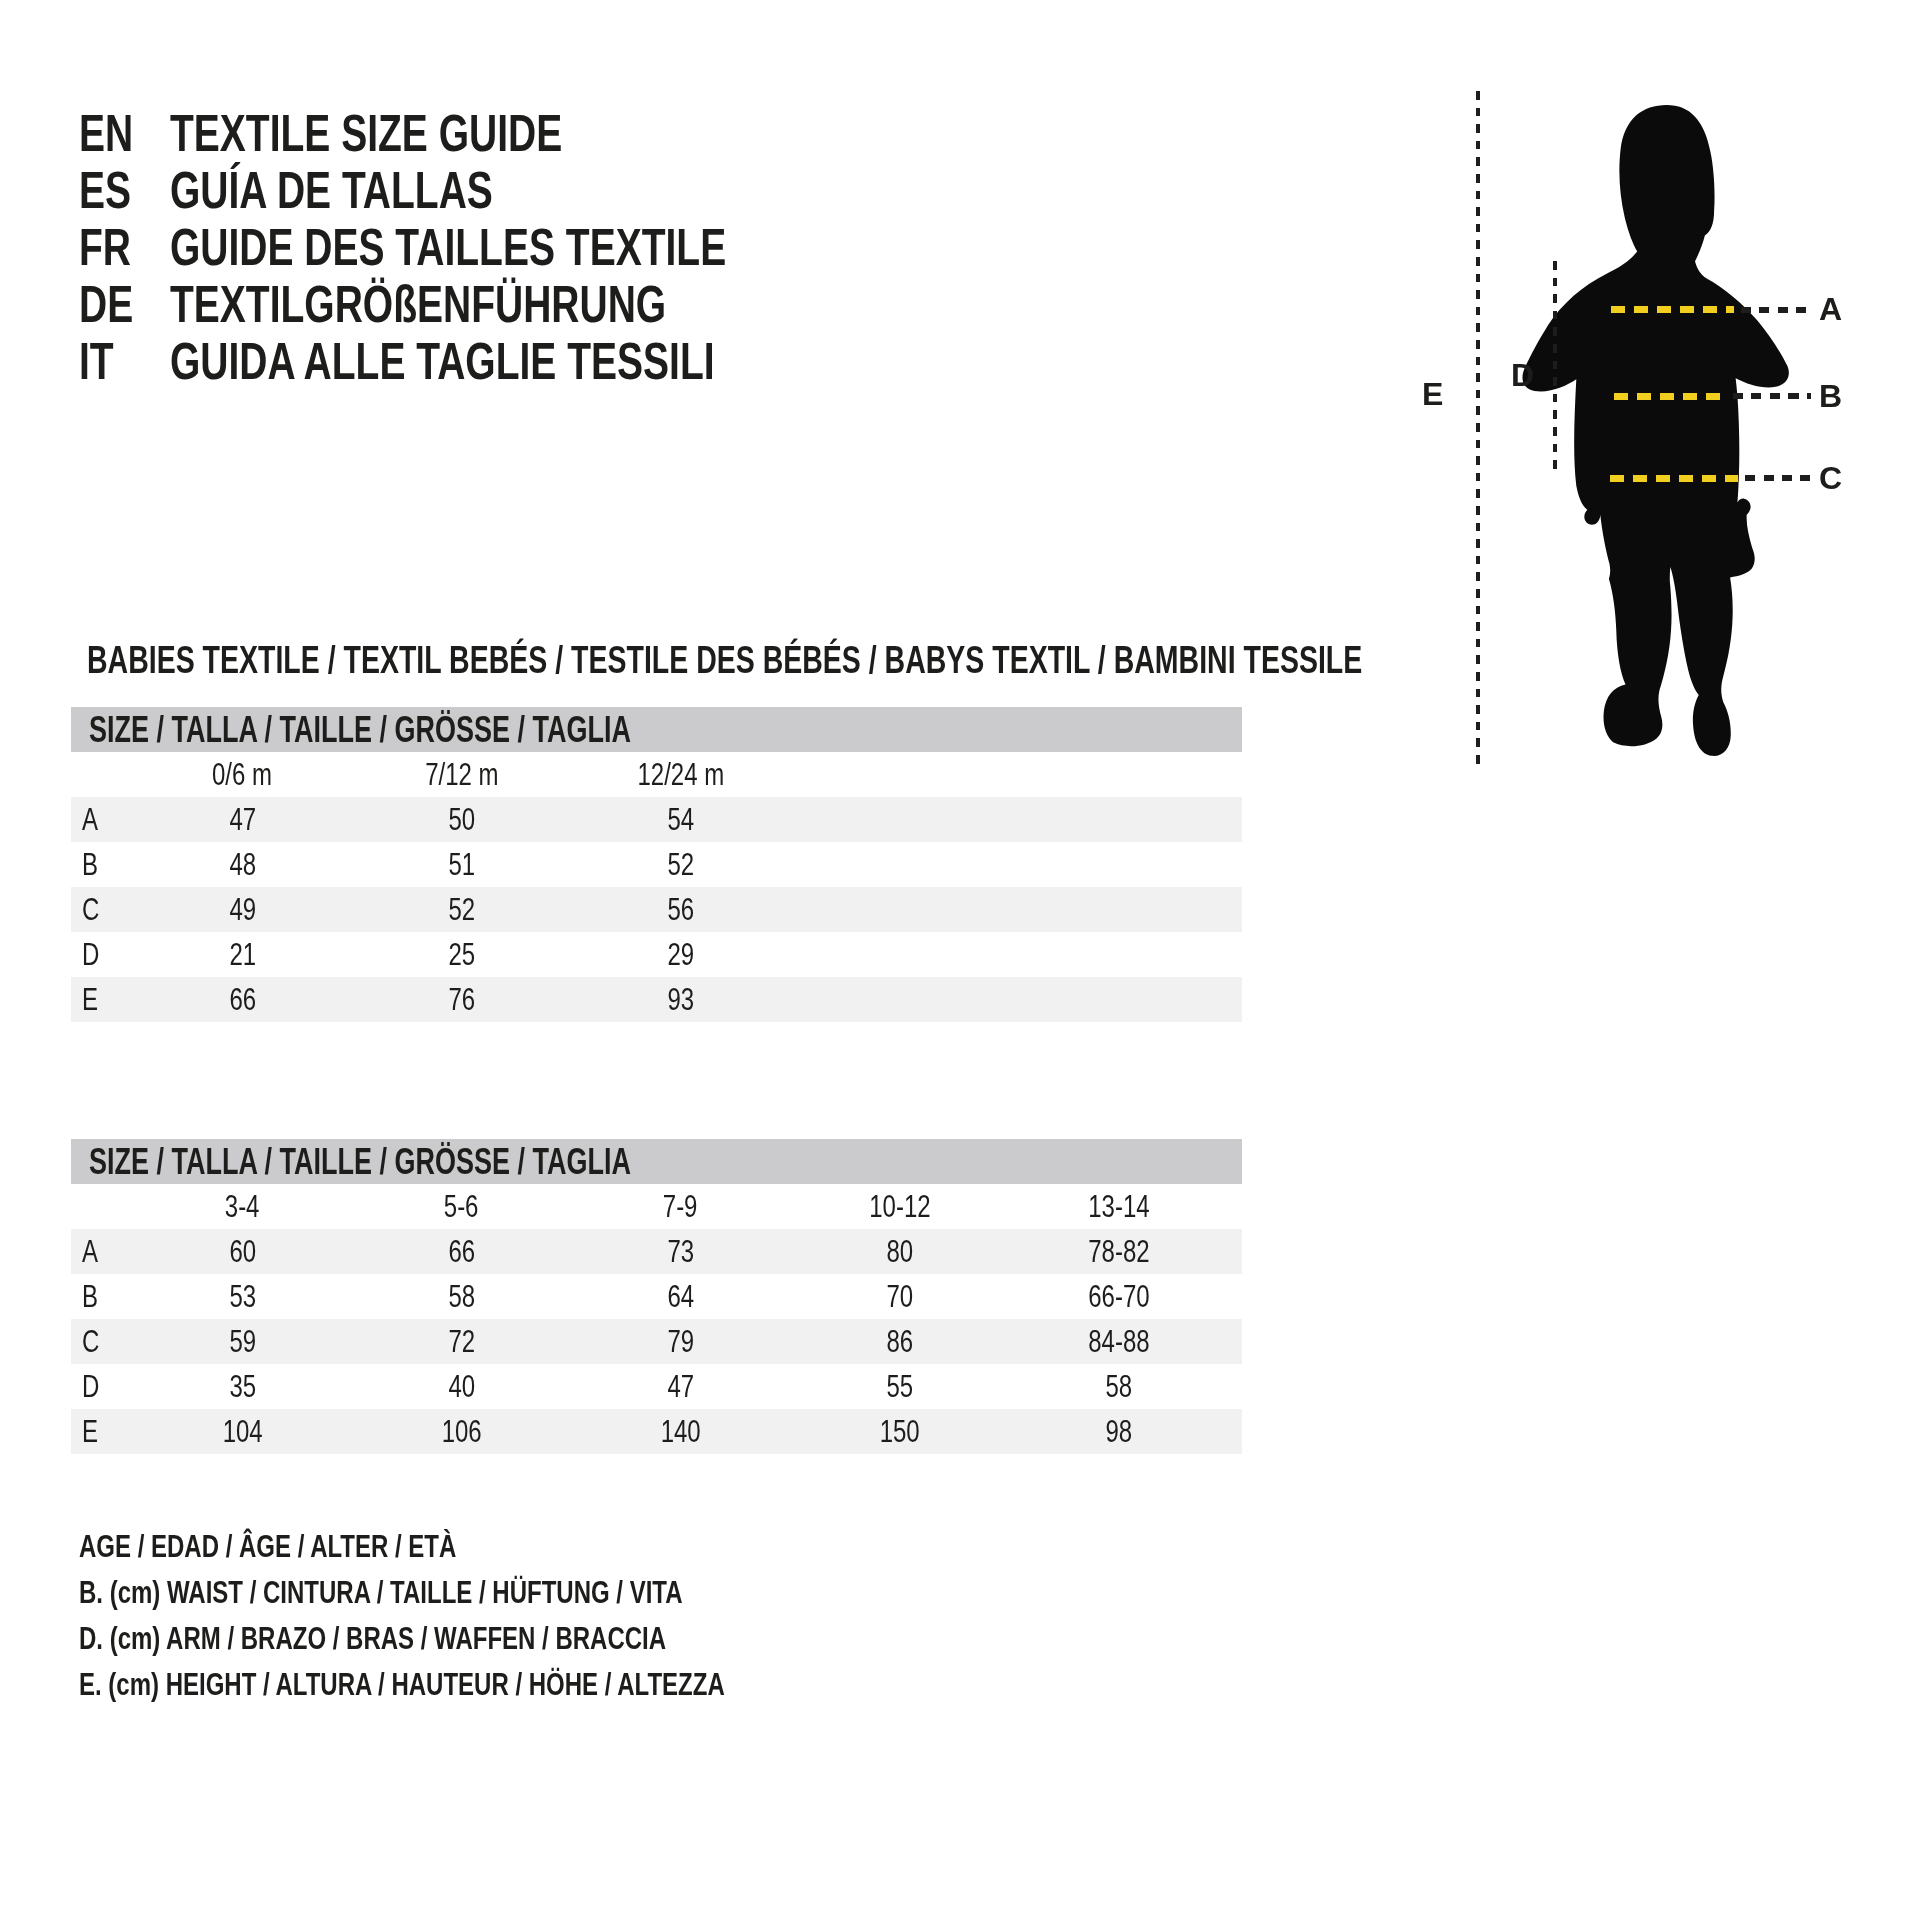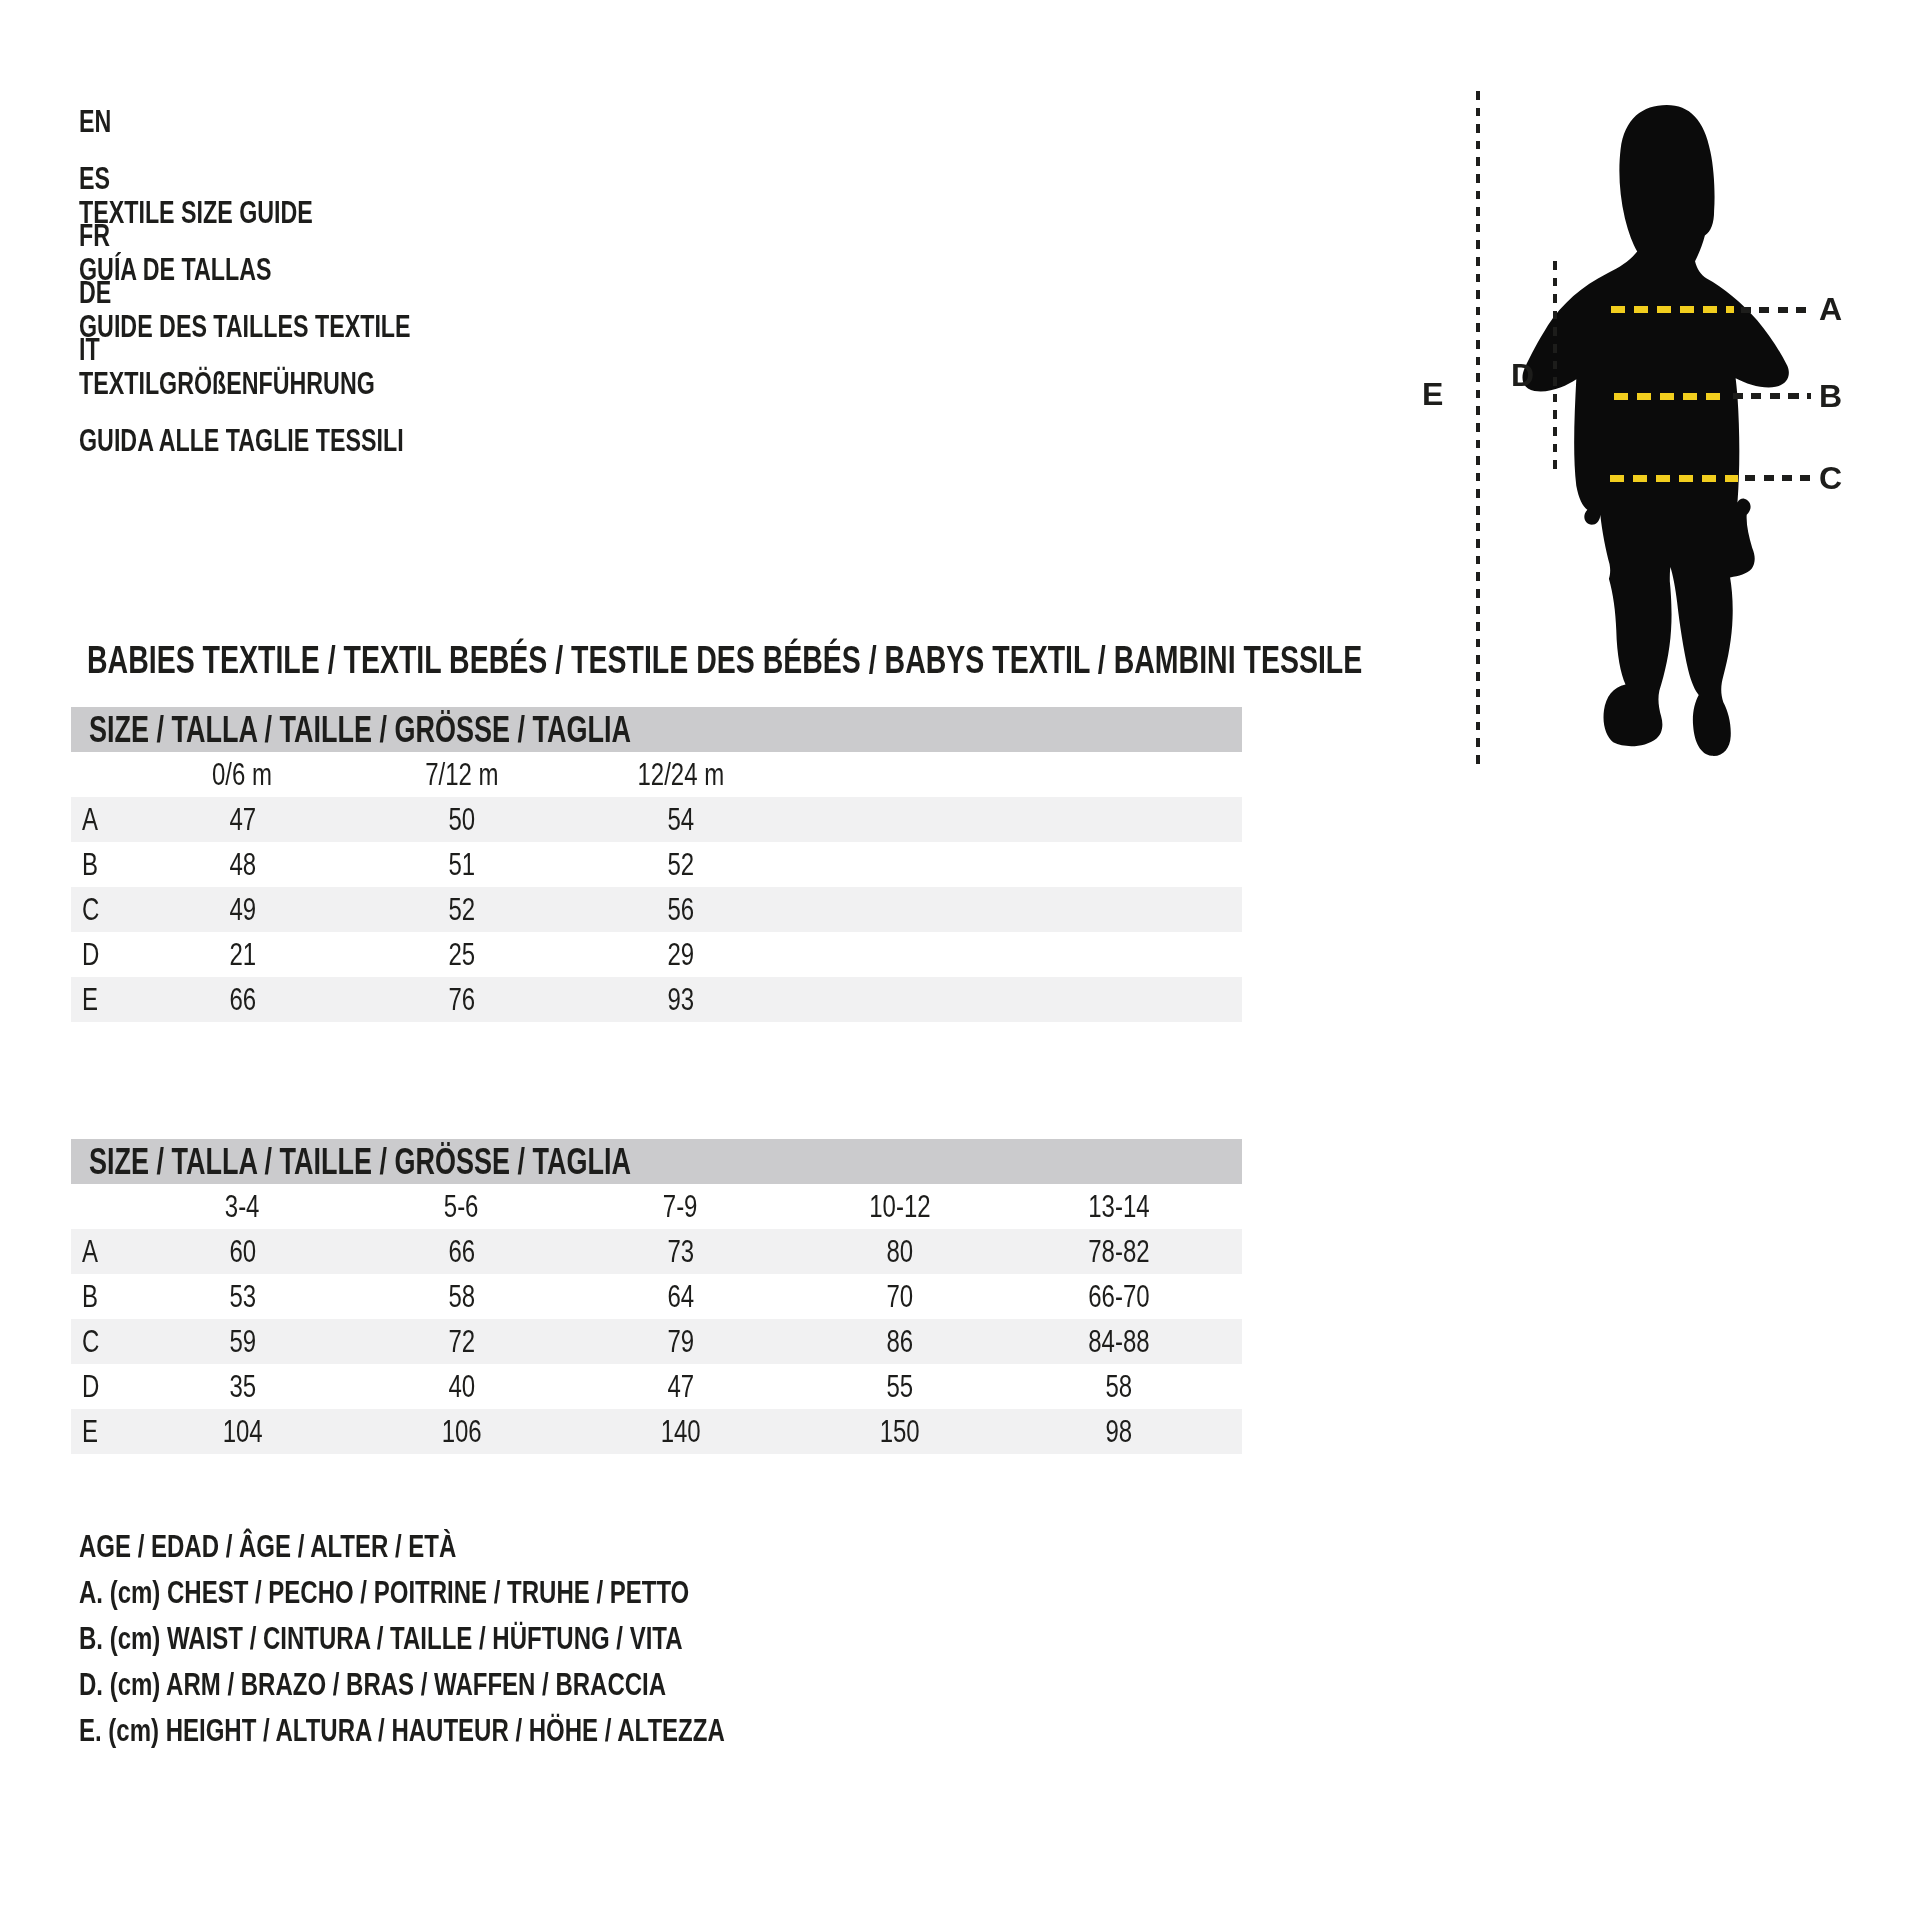--- a/index.html
+++ b/index.html
@@ -18,21 +18,21 @@
     font-family:"Liberation Sans","DejaVu Sans",sans-serif;
     color:var(--ink2,#1d1d1b);
     overflow:hidden;
   }
   
   .cond{display:inline-block;transform:scaleX(0.75);transform-origin:0 50%;white-space:nowrap;}
   .condc{display:inline-block;transform:scaleX(0.75);transform-origin:50% 50%;white-space:nowrap;}
 
   
   .lang-block{position:absolute;left:79px;top:104px;}
-  .lang-row{display:flex;height:57px;font-weight:700;font-size:31px;flex-direction:column;}
+  .lang-row{display:flex;height:57px;align-items:center;font-weight:700;font-size:52px;}
   .lang-code{width:91px;flex:0 0 91px;}
 
   
   .section-title{position:absolute;left:87px;height:39px;line-height:39px;font-weight:700;font-size:38px;}
   .babies-title{top:641px;}
   .children-title{top:1066px;}
 
   
   .sg-table{position:absolute;left:71px;width:1171px;}
   .babies-table{top:707px;}
@@ -265,20 +265,19 @@
       <div class="cell"><span class="condc">104</span></div>
       <div class="cell"><span class="condc">106</span></div>
       <div class="cell"><span class="condc">140</span></div>
       <div class="cell"><span class="condc">150</span></div>
       <div class="cell"><span class="condc">98</span></div>
     </div>
   </div>
 
   <div class="legend">
     <div class="legend-line"><span class="cond">AGE / EDAD / ÂGE / ALTER / ETÀ</span></div>
-    <div class="legend-line"><span class="cond">A. (cm) CHEST / PECHO / POITRINE / TRUHE / PETTO</span></div>
     <div class="legend-line"><span class="cond">B. (cm) WAIST / CINTURA / TAILLE / HÜFTUNG / VITA</span></div>
     <div class="legend-line"><span class="cond">D. (cm) ARM / BRAZO / BRAS / WAFFEN / BRACCIA</span></div>
     <div class="legend-line"><span class="cond">E. (cm) HEIGHT / ALTURA / HAUTEUR / HÖHE / ALTEZZA</span></div>
   </div>
 
 </div>
 
 
 </body></html>

